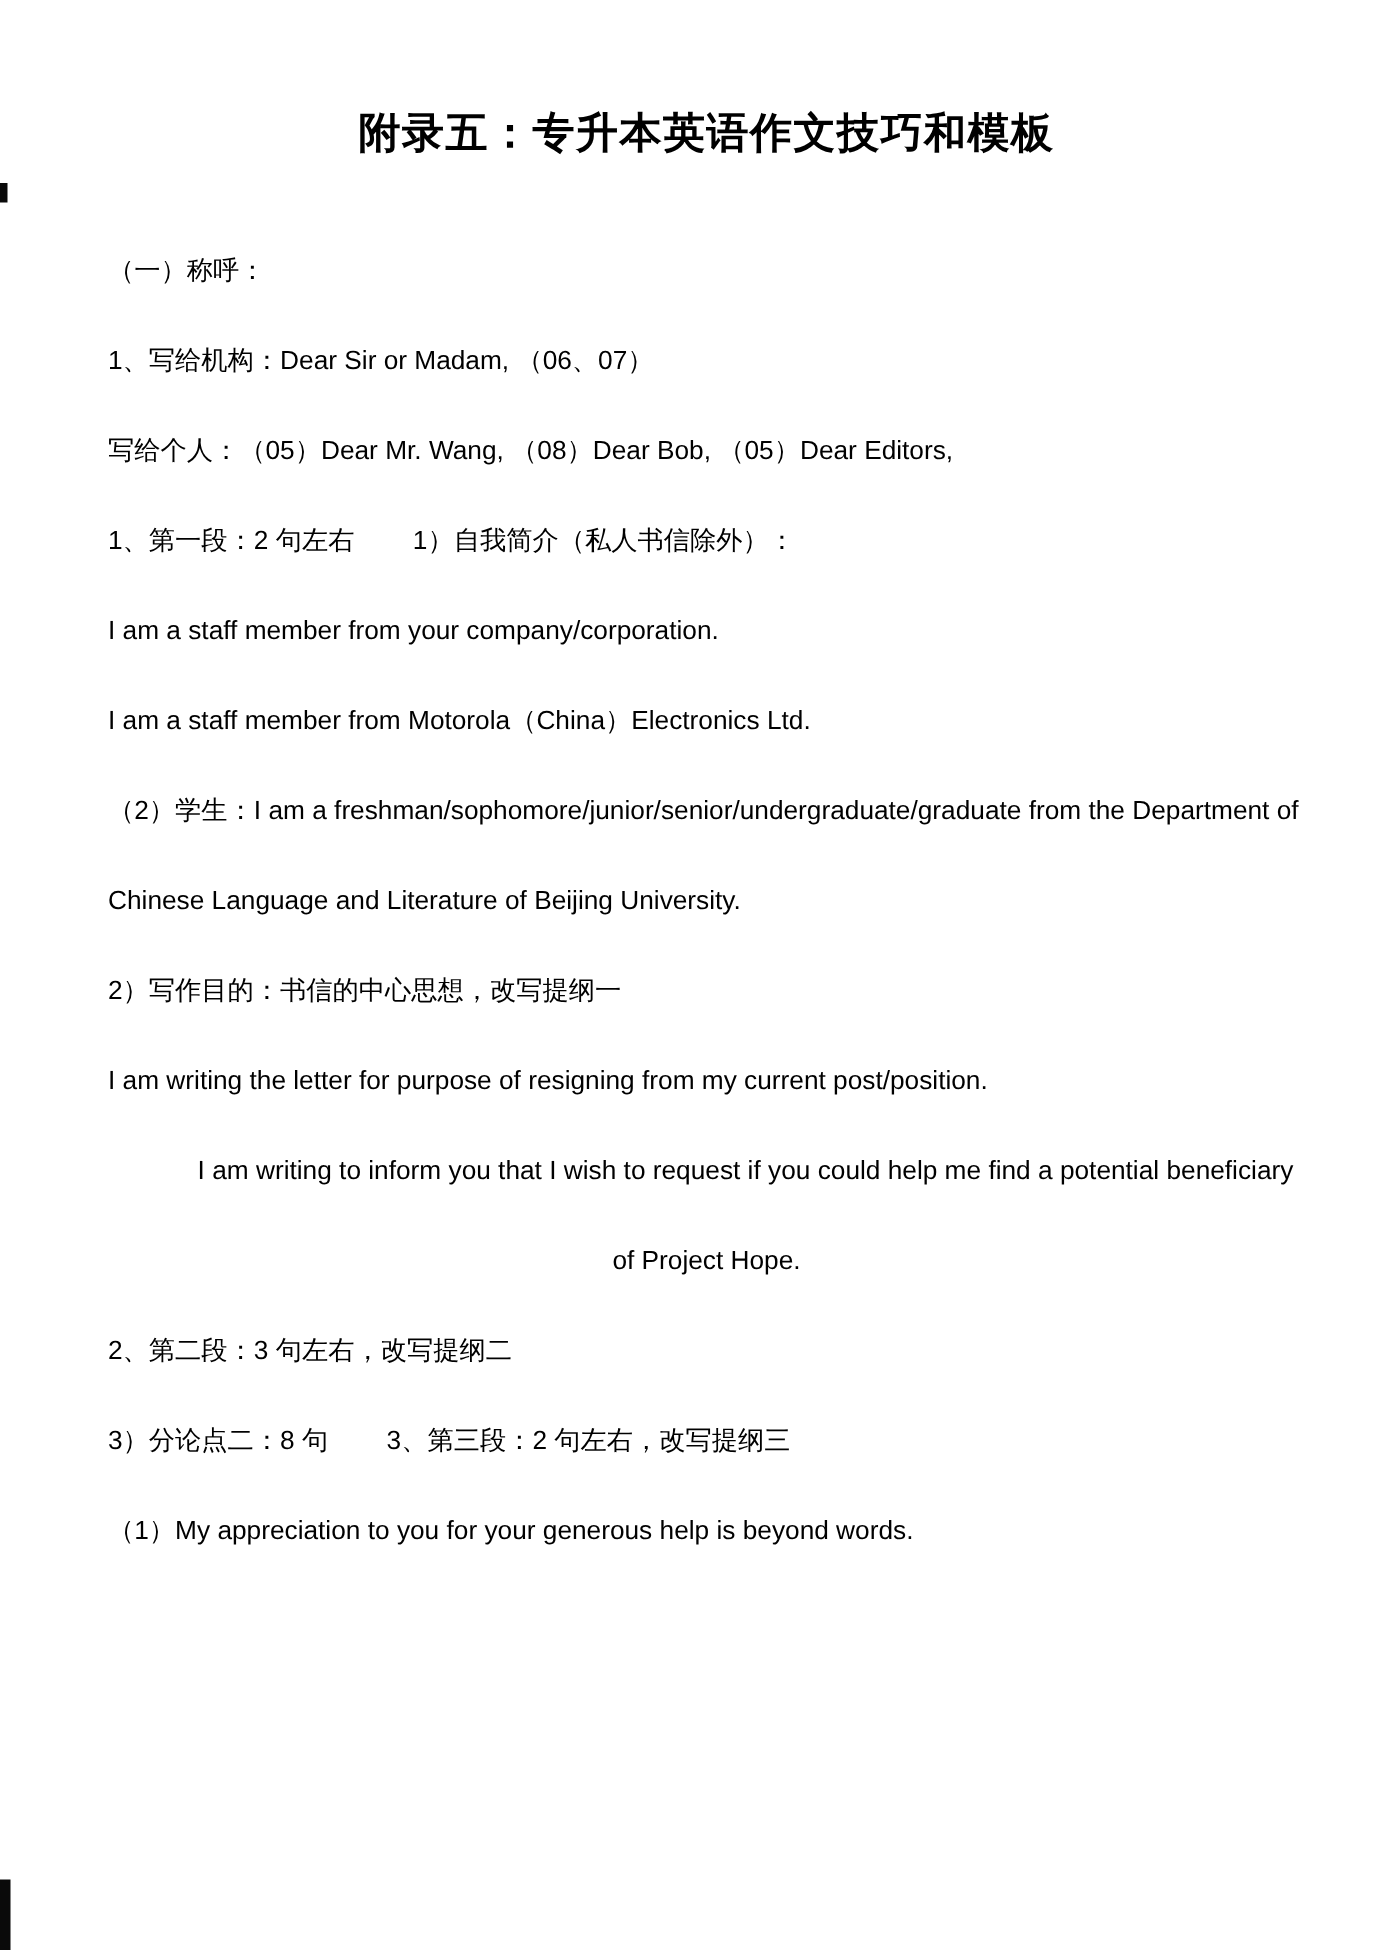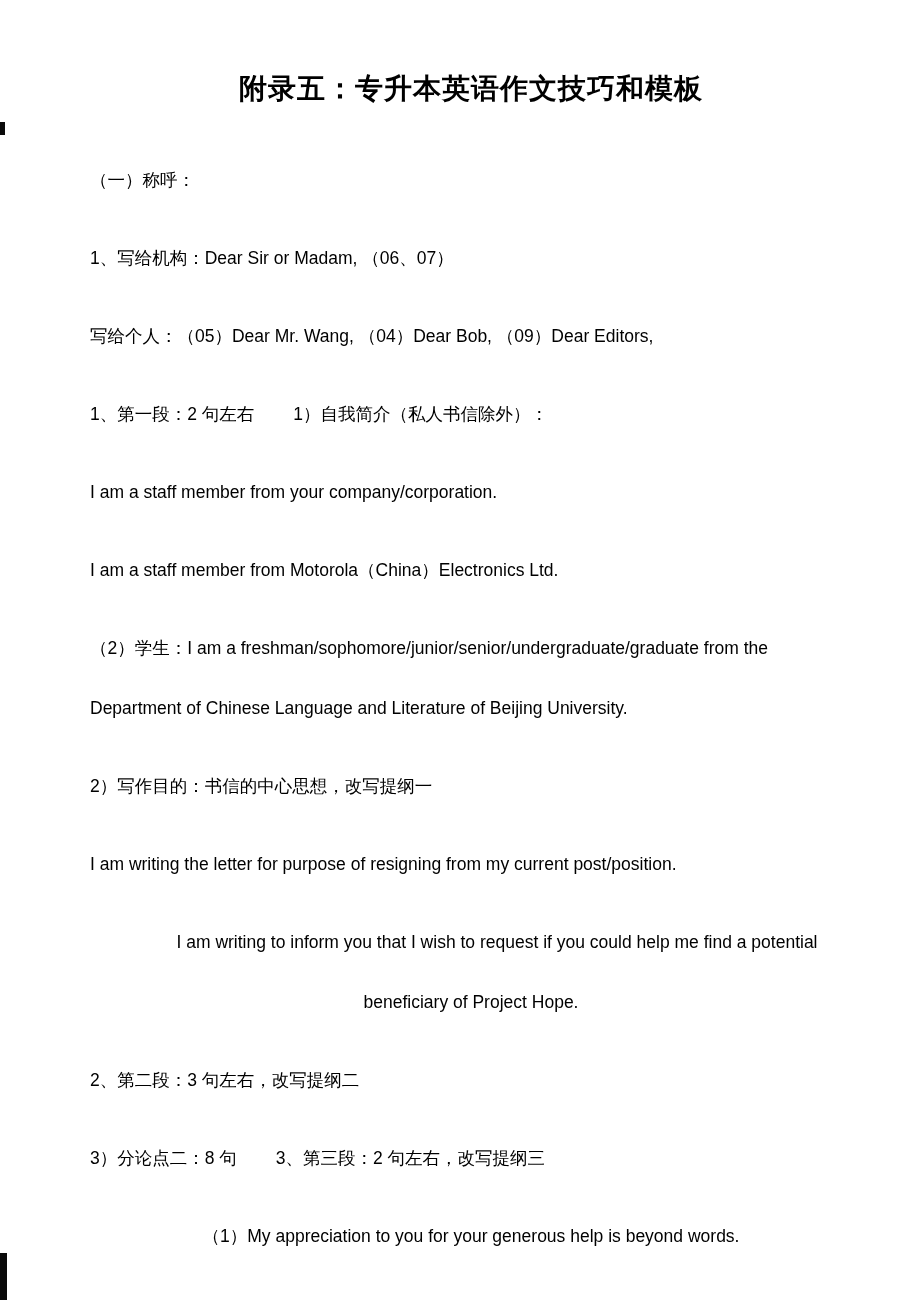--- a/index.html
+++ b/index.html
@@ -21,29 +21,29 @@
   }
   h1.title {
     margin: 0 0 30px 0;
     font-size: 28px;
     line-height: 62px;
     font-weight: 700;
     text-align: center;
     letter-spacing: 1px;
   }
   p.line {
-    margin: 18px;
+    margin: 0;
     line-height: 60px;
     white-space: pre-wrap;
     word-wrap: break-word;
   }
   .ind-a { margin-left: 0; }
   .ind-b { margin-left: 52px; }
   .ind-c { margin-left: 83px; }
-  .ind-d { margin-left: 62px; text-align: center; }
+  .ind-d { margin-left: 62px; }
   .ti-b  { text-indent: 52px; text-align: center; }
 
   .artifact {
     position: absolute;
     left: 0;
     background: #0a0a0a;
   }
   .artifact-top {
     top: 122px;
     width: 5px;
@@ -56,21 +56,21 @@
   }
 </style>
 </head>
 <body>
 
 <div class="page">
   <h1 class="title">附录五：专升本英语作文技巧和模板</h1>
 
   <p class="line ind-a">（一）称呼：</p>
   <p class="line ind-b">1、写给机构：Dear Sir or Madam, （06、07）</p>
-  <p class="line ind-c">写给个人：（05）Dear Mr. Wang, （04）Dear Bob, （09）Dear Editors,</p>
+  <p class="line ind-c">写给个人：（05）Dear Mr. Wang, （08）Dear Bob, （05）Dear Editors,</p>
   <p class="line ind-b">1、第一段：2 句左右        1）自我简介（私人书信除外）：</p>
   <p class="line ind-b">I am a staff member from your company/corporation.</p>
   <p class="line ind-b">I am a staff member from Motorola（China）Electronics Ltd.</p>
   <p class="line ind-a">（2）学生：I am a freshman/sophomore/junior/senior/undergraduate/graduate from the Department of Chinese Language and Literature of Beijing University.</p>
   <p class="line ind-b">2）写作目的：书信的中心思想，改写提纲一</p>
   <p class="line ind-b">I am writing the letter for purpose of resigning from my current post/position.</p>
   <p class="line ind-a ti-b">I am writing to inform you that I wish to request if you could help me find a potential beneficiary of Project Hope.</p>
   <p class="line ind-b">2、第二段：3 句左右，改写提纲二</p>
   <p class="line ind-b">3）分论点二：8 句        3、第三段：2 句左右，改写提纲三</p>
   <p class="line ind-d">（1）My appreciation to you for your generous help is beyond words.</p>

